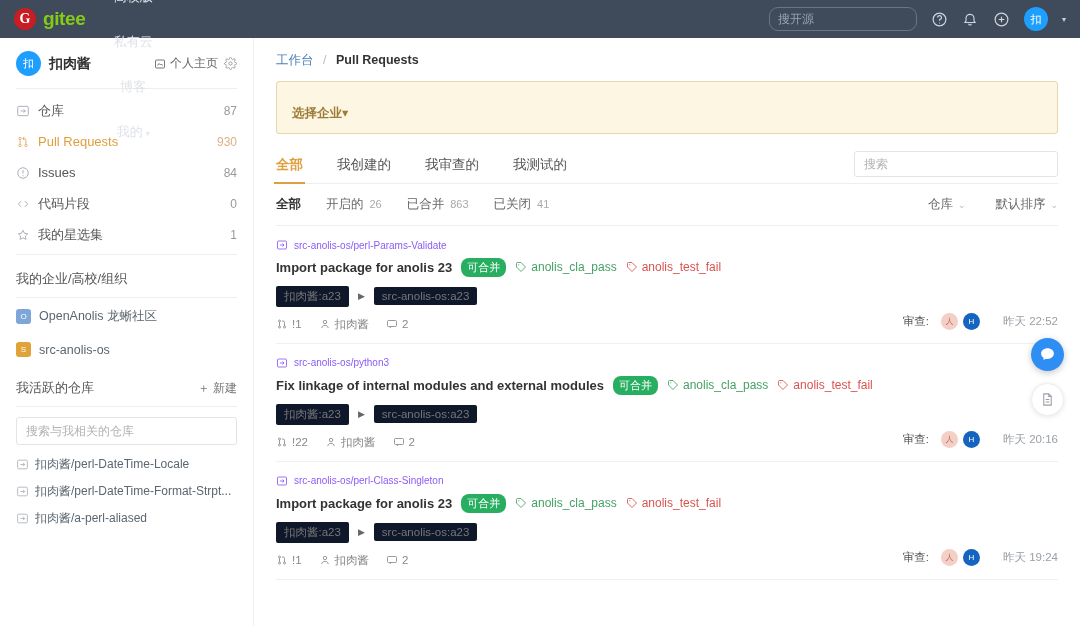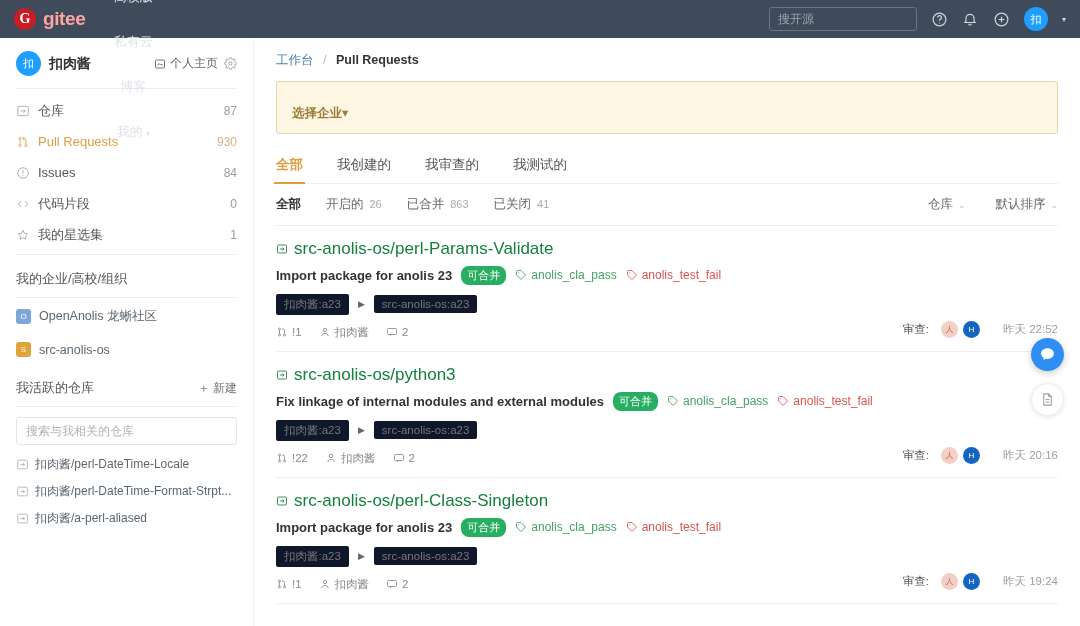--- a/index.html
+++ b/index.html
@@ -16,36 +16,36 @@
     height: 38px; background: #3f4a5a; display: flex; align-items: center;
     padding: 0 14px; position: relative;
   }
   .logo-wrap { display: flex; align-items: center; gap: 7px; margin-right: 22px; }
   .logo-mark {
     width: 22px; height: 22px; border-radius: 50%; background: #c71d23;
     color: #fff; font-weight: bold; font-size: 14px;
     display: flex; align-items: center; justify-content: center;
     font-family: "Liberation Serif", serif;
   }
-  .logo-text { color: #fca5a5; font-size: 19px; font-weight: bold; letter-spacing: -0.4px; }
+  .logo-text { color: #84cc16; font-size: 19px; font-weight: bold; letter-spacing: -0.4px; }
   .nav-items { display: flex; align-items: center; gap: 19px; flex-direction: column; }
   .nav-item {
     color: #dfe3e8; font-size: 13px; position: relative; cursor: pointer;
     white-space: nowrap; padding: 4px 0;
   }
   .nav-badge {
     position: absolute; top: -9px; right: -14px; background: #d9363e; color: #fff;
     font-size: 7px; line-height: 1; padding: 2px 3px; border-radius: 2px;
     white-space: nowrap; transform: scale(0.92);
   }
   .caret { font-size: 8px; margin-left: 3px; opacity: .85; }
 
   .nav-right { margin-left: auto; display: flex; align-items: center; gap: 14px; }
   .nav-search {
-    width: 148px; height: 24px; border: 1px solid #6b7483; border-radius: 3px;
+    width: 148px; height: 24px; border: 1px solid #6b7483; border-radius: 9px;
     background: transparent; color: #cdd3da; font-size: 12px; padding: 0 8px;
     font-family: inherit;
   }
   .nav-search::placeholder { color: #9aa3af; }
   .circ-icon {
     width: 17px; height: 17px; color: #cfd5dd; cursor: pointer;
     display: flex; align-items: center; justify-content: center;
   }
   .avatar-top {
     width: 24px; height: 24px; border-radius: 50%; background: #1e9fff; color: #fff;
@@ -154,21 +154,21 @@
   .filt { color: #666; margin-right: 25px; cursor: pointer; display: flex; align-items: baseline; gap: 6px; }
   .filt.active { color: #333; font-weight: bold; }
   .filt .n { color: #aaa; font-size: 11px; font-weight: normal; }
   .filt-right { margin-left: auto; display: flex; gap: 30px; }
   .dd { color: #666; cursor: pointer; display: flex; align-items: center; gap: 5px; }
   .dd .c { font-size: 9px; color: #bbb; }
 
   
   .pr { padding: 13px 0 11px; border-bottom: 1px solid #f0f0f0; position: relative; }
   .pr-repo {
-    font-size: 17px; color: #15803d; display: flex; align-items: center;
+    font-size: 10px; color: #8b5cf6; display: flex; align-items: center;
     gap: 6px; margin-bottom: 7px; cursor: pointer;
   }
   .pr-title-line { display: flex; align-items: center; gap: 9px; flex-wrap: wrap; margin-bottom: 9px; }
   .pr-title { font-size: 13px; font-weight: bold; color: #333; cursor: pointer; }
   .badge-merge {
     background: #27ae60; color: #fff; font-size: 11px; padding: 2px 6px;
     border-radius: 8px; line-height: 1.35;
   }
   .lbl { font-size: 12px; display: flex; align-items: center; gap: 4px; cursor: pointer; }
   .lbl.green { color: #45a164; }
@@ -399,20 +399,21 @@
       <span class="pick">
         <span>选择企业</span><span>▾</span>
       </span>
     </div>
 
     <div class="tabrow" id="tabRow">
         <div class="tab active">全部</div>
         <div class="tab">我创建的</div>
         <div class="tab">我审查的</div>
         <div class="tab">我测试的</div>
+      <input class="tabsearch" placeholder="搜索" style="">
     </div>
 
     <div class="filterrow">
       <div style="display:flex;align-items:center" id="filterList">
           <div class="filt active">
             <span>全部</span>
           </div>
           <div class="filt">
             <span>开启的</span>
             <span class="n">26</span>

